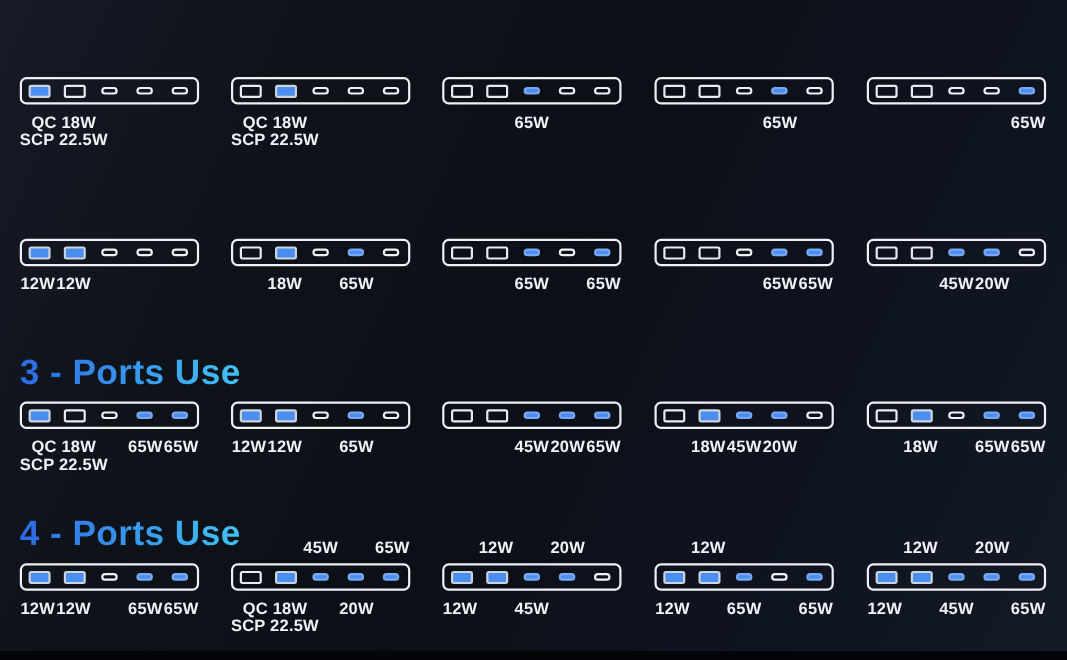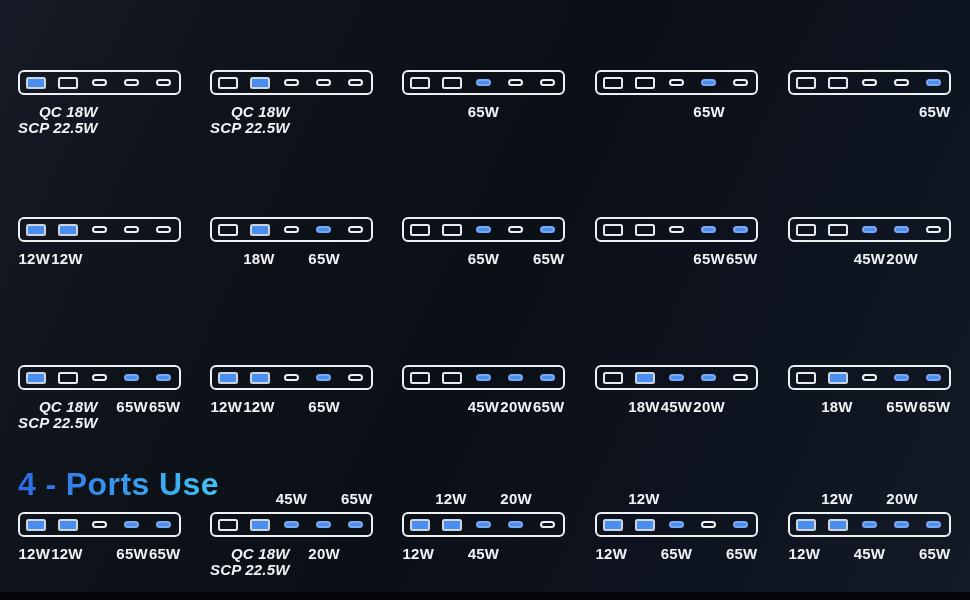--- a/index.html
+++ b/index.html
@@ -37,27 +37,28 @@
   }
   .port-a.active { background:#4a8ff0; border-color:#ccd4dd; }
   .port-c.active { background:#4a8ff0; border-color:#79a7f2; }
   .lbl {
     position:absolute; font-size:15px; line-height:16px; font-weight:700;
     color:#f0f2f5; white-space:nowrap; letter-spacing:0.2px;
   }
   .lbl.below { top:34px; }
   .lbl.above { top:-21px; }
   .lbl.centered { transform:translateX(-50%); }
-  .lbl.left-aligned { left:0; text-align:right;font-style:italic; }
+  .lbl.left-aligned { left:0; text-align:center; }
 </style>
 </head>
 <body>
 
 <div class="stage"></div>
 <div id="root" style="position:absolute;inset:0;">
+    <div class="sec-title" style="left: 18px; top: 320px;">3 - Ports Use</div>
     <div class="sec-title" style="left: 18px; top: 466px;">4 - Ports Use</div>
     <div class="cell" style="left: 18px; top: 70px;">
       <div class="box">
         <div class="slot">
           <div class="port-a active"></div>
         </div>
         <div class="slot">
           <div class="port-a"></div>
         </div>
         <div class="slot">

